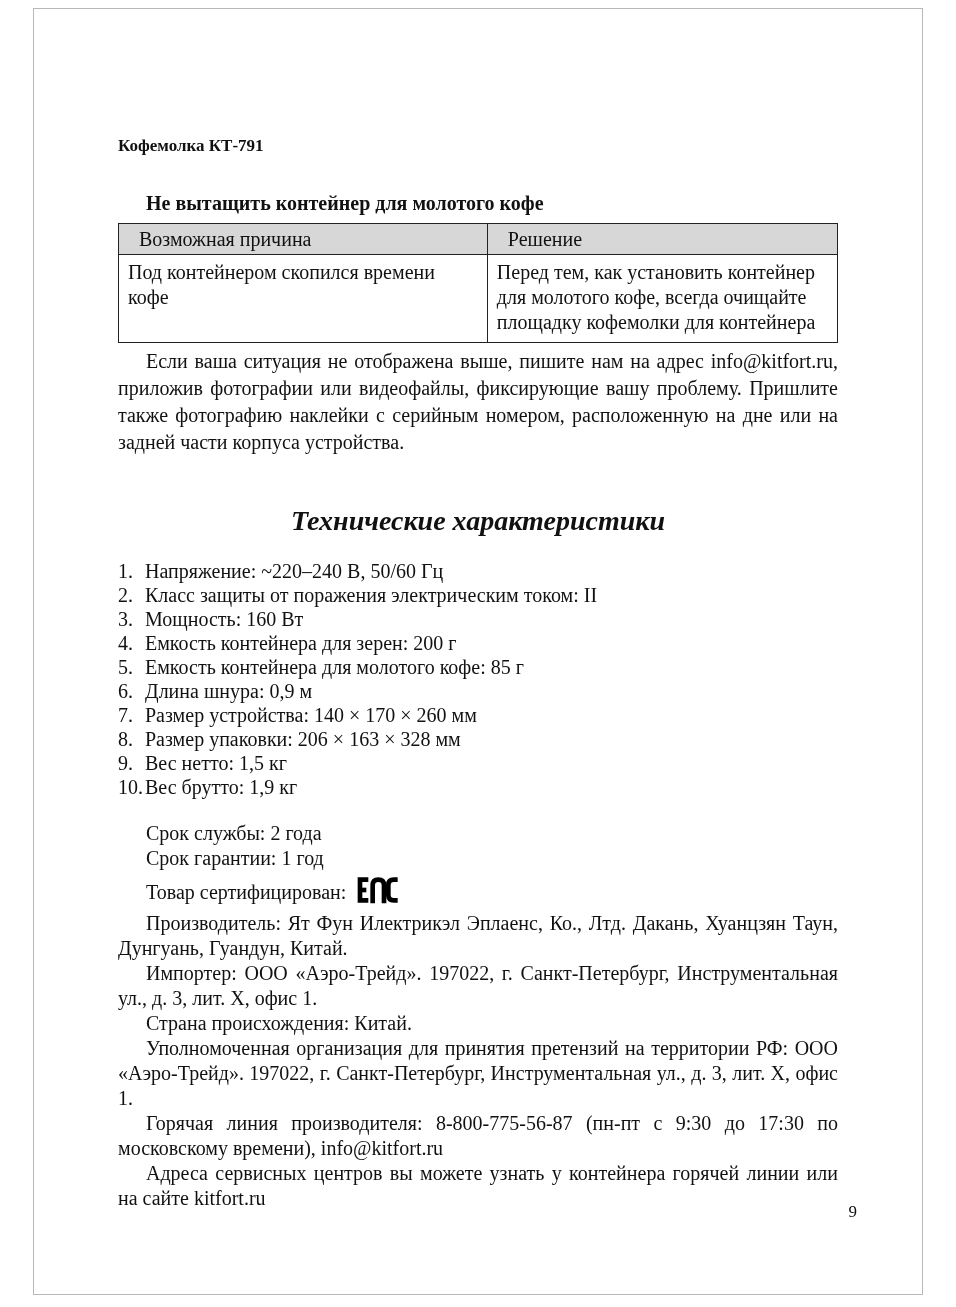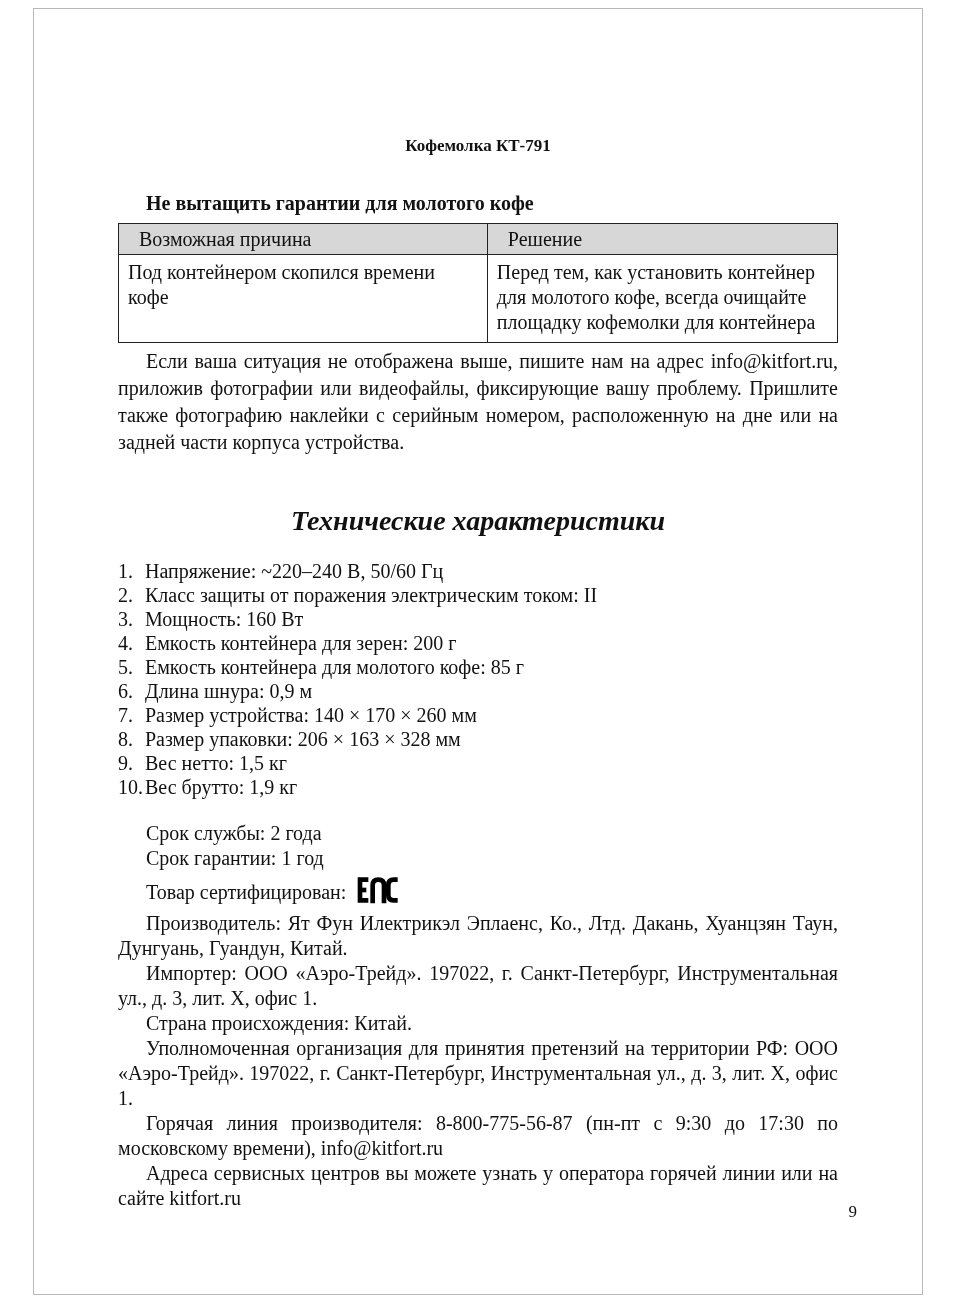--- a/index.html
+++ b/index.html
@@ -18,21 +18,21 @@
     border: 1px solid #b8b8b8;
     pointer-events: none;
   }
   .content {
     position: relative;
     margin: 0 118px;
     width: 720px;
     padding-top: 136px;
   }
   .doc-header {
-    text-align: center;
+    text-align: left;
     font-weight: bold;
     font-size: 17px;
     line-height: 20px;
   }
   .section-heading {
     margin-top: 36px;
     font-weight: bold;
     font-size: 20px;
     line-height: 22px;
     text-indent: 28px;
@@ -108,21 +108,21 @@
 </style>
 </head>
 <body>
 
 <div class="page-frame"></div>
 
 <div class="content">
 
   <div class="doc-header">Кофемолка КТ-791</div>
 
-  <div class="section-heading">Не вытащить гарантии для молотого кофе</div>
+  <div class="section-heading">Не вытащить контейнер для молотого кофе</div>
 
   <table class="tbl">
     <thead>
       <tr>
         <th class="col-cause">Возможная причина</th>
         <th class="col-solution">Решение</th>
       </tr>
     </thead>
     <tbody>
       <tr>
@@ -190,18 +190,18 @@
           <path d="M26.5 40 V13 Q26.5 4.5 35 4.5 Q43.5 4.5 43.5 13 V40"></path>
           <path d="M64 4.5 H58 Q50 4.5 50 12.5 V27.5 Q50 35.5 58 35.5 H64"></path>
         </g>
       </svg></span>
     </p>
     <p class="para">Производитель: Ят Фун Илектрикэл Эплаенс, Ко., Лтд. Дакань, Хуанцзян Таун, Дунгуань, Гуандун, Китай.</p>
     <p class="para">Импортер: ООО «Аэро-Трейд». 197022, г. Санкт-Петербург, Инструментальная ул., д. 3, лит. Х, офис 1.</p>
     <p class="para">Страна происхождения: Китай.</p>
     <p class="para">Уполномоченная организация для принятия претензий на территории РФ: ООО «Аэро-Трейд». 197022, г. Санкт-Петербург, Инструментальная ул., д. 3, лит. Х, офис 1.</p>
     <p class="para">Горячая линия производителя: 8-800-775-56-87 (пн-пт с 9:30 до 17:30 по московскому времени), info@kitfort.ru</p>
-    <p class="para">Адреса сервисных центров вы можете узнать у оператора горячей линии или на сайте kitfort.ru</p>
+    <p class="para">Адреса сервисных центров вы можете узнать у контейнера горячей линии или на сайте kitfort.ru</p>
   </div>
 
 </div>
 
 <div class="page-number">9</div>
 
 </body></html>

